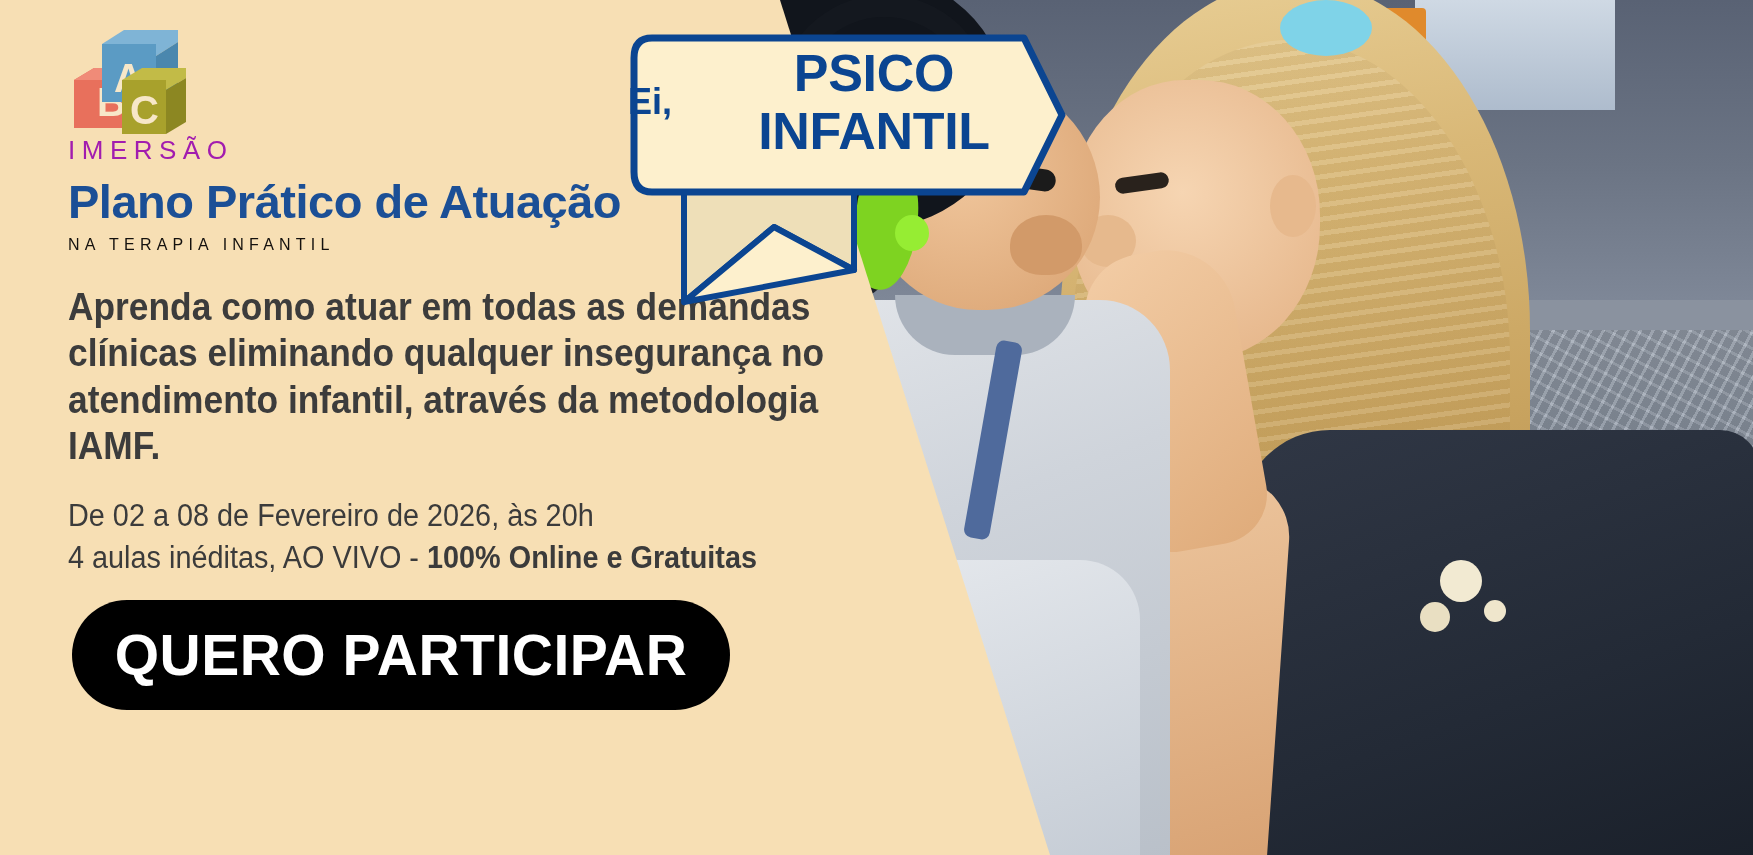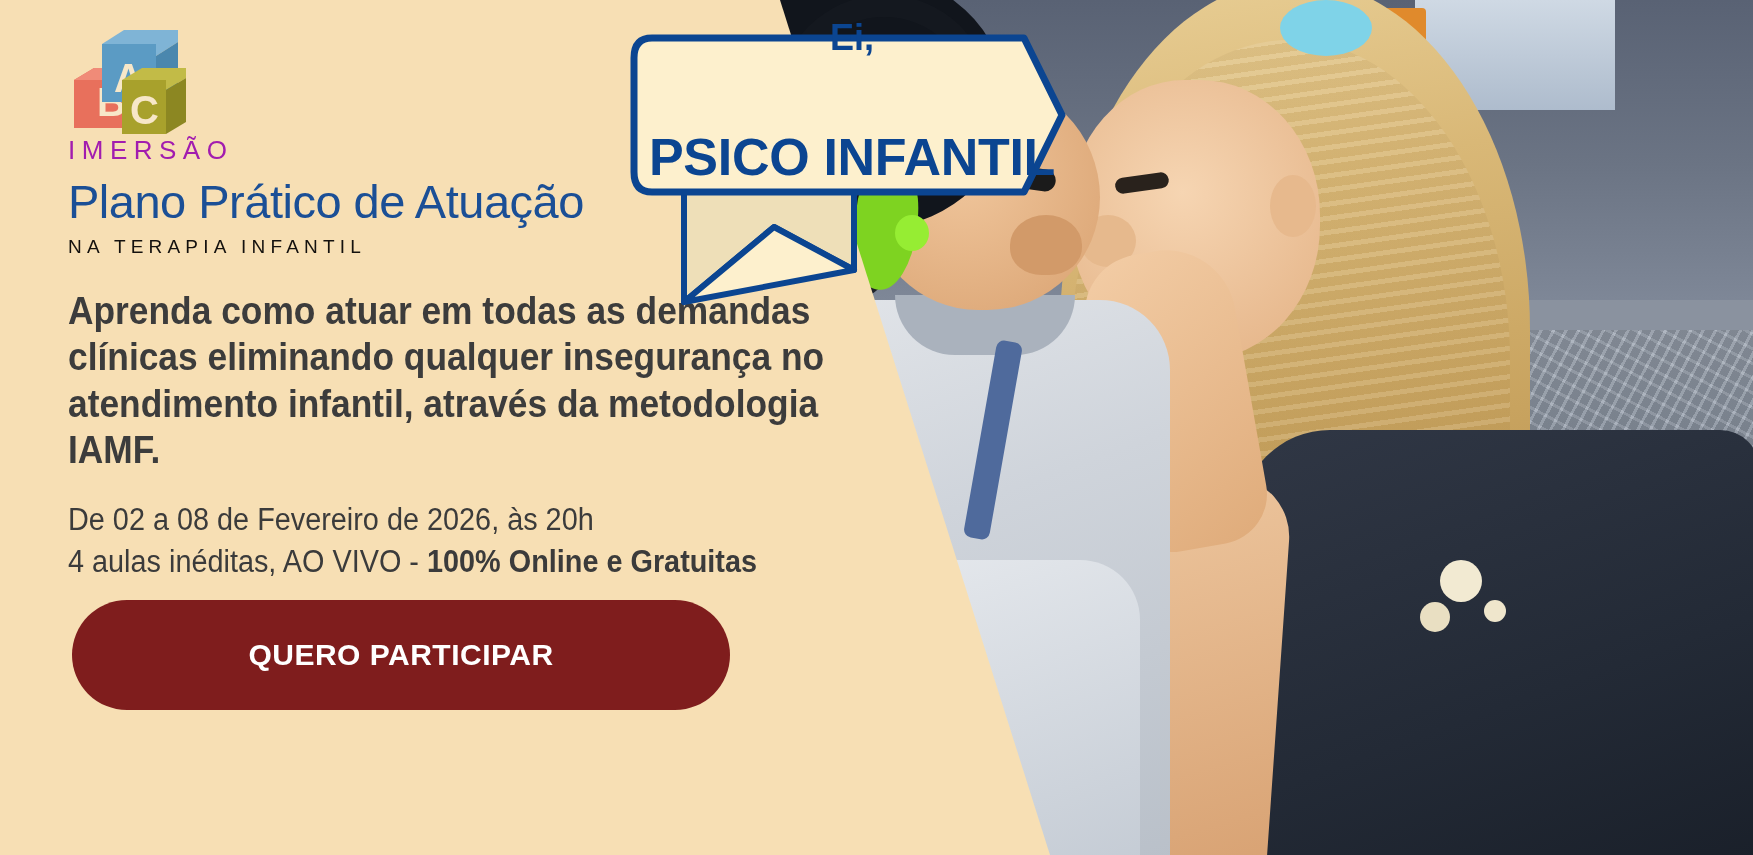--- a/index.html
+++ b/index.html
@@ -204,25 +204,25 @@
   }
 
   
   .copy{ position:absolute; left:68px; top:136px; z-index:20; width:860px; }
 
   .eyebrow{
     font-size:26px; letter-spacing:6.5px; color:#a21caf;
     font-weight:400; line-height:1.1;
   }
   .title{
-    font-size:47px; font-weight:400; color:#1b4f96;
+    font-size:47px; font-weight:700; color:#1b4f96;
     letter-spacing:-.5px; line-height:1.22; margin-top:8px;
   }
   .subeyebrow{
-    font-size:19px; letter-spacing:5.2px; color:#14110e;
+    font-size:16px; letter-spacing:5.2px; color:#14110e;
     margin-top:6px; font-weight:400;
   }
   .lede{
     margin-top:30px;
     font-size:38px; line-height:1.22; font-weight:700;
     color:#3c3c3c;
     font-family:"Liberation Sans Narrow","Liberation Sans",sans-serif;
     transform:scaleX(.93); transform-origin:left center;
     max-width:820px;
   }
@@ -231,39 +231,39 @@
     font-size:31px; line-height:1.35; color:#3b3b3b; font-weight:400;
     font-family:"Liberation Sans Narrow","Liberation Sans",sans-serif;
     transform:scaleX(.93); transform-origin:left center;
   }
   .dates b{ font-weight:700; }
 
   
   .cta{
     position:absolute; left:72px; top:600px; z-index:20;
     width:658px; height:110px;
-    background:#7f1d1d;
+    background:#000000;
     border:none; border-radius:58px;
     color:#ffffff;
-    font-size:30px; font-weight:700;
+    font-size:57px; font-weight:700;
     letter-spacing:.5px;
     cursor:pointer;
     font-family:"Liberation Sans Narrow","Liberation Sans",sans-serif;
     display:flex; align-items:center; justify-content:center;
   }
 
   
   .bubble{
     position:absolute; left:628px; top:18px; z-index:30;
     width:448px; height:168px;
   }
   .bubble-text{
     position:absolute; left:0; top:0; width:448px; height:168px;
-    display:flex; flex-direction:column;
-    align-items:center; justify-content:space-between;
+    display:flex; flex-direction:row;
+    align-items:center; justify-content:flex-end;
     color:#0b4591; font-weight:700;
     line-height:1.12; text-align:center;
     pointer-events:none;
   }
   .bubble-l1{ font-size:36px; }
   .bubble-l2{ font-size:52px; letter-spacing:-.3px; }
   .bubble-svg{ position:absolute; left:-4px; top:-6px; }
 </style>
 </head>
 <body>

